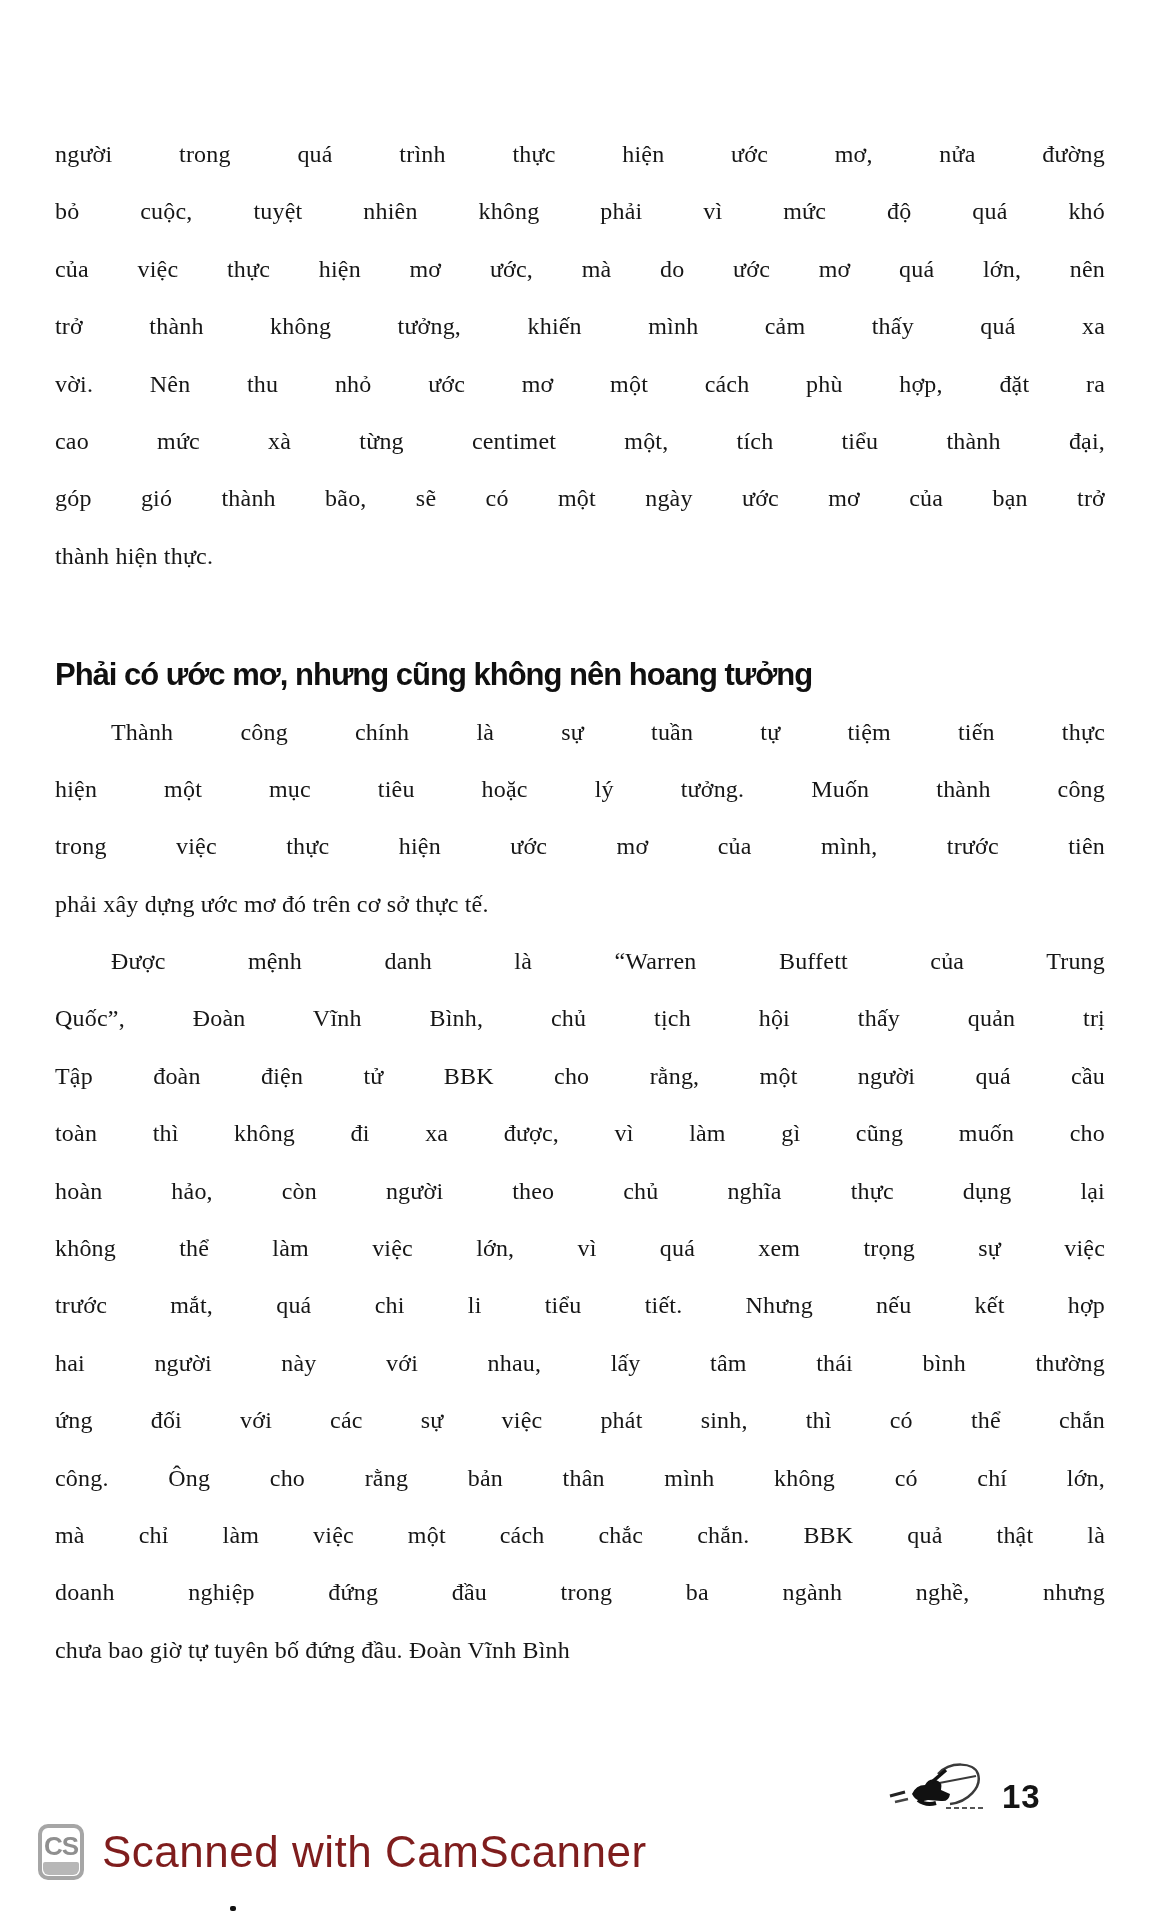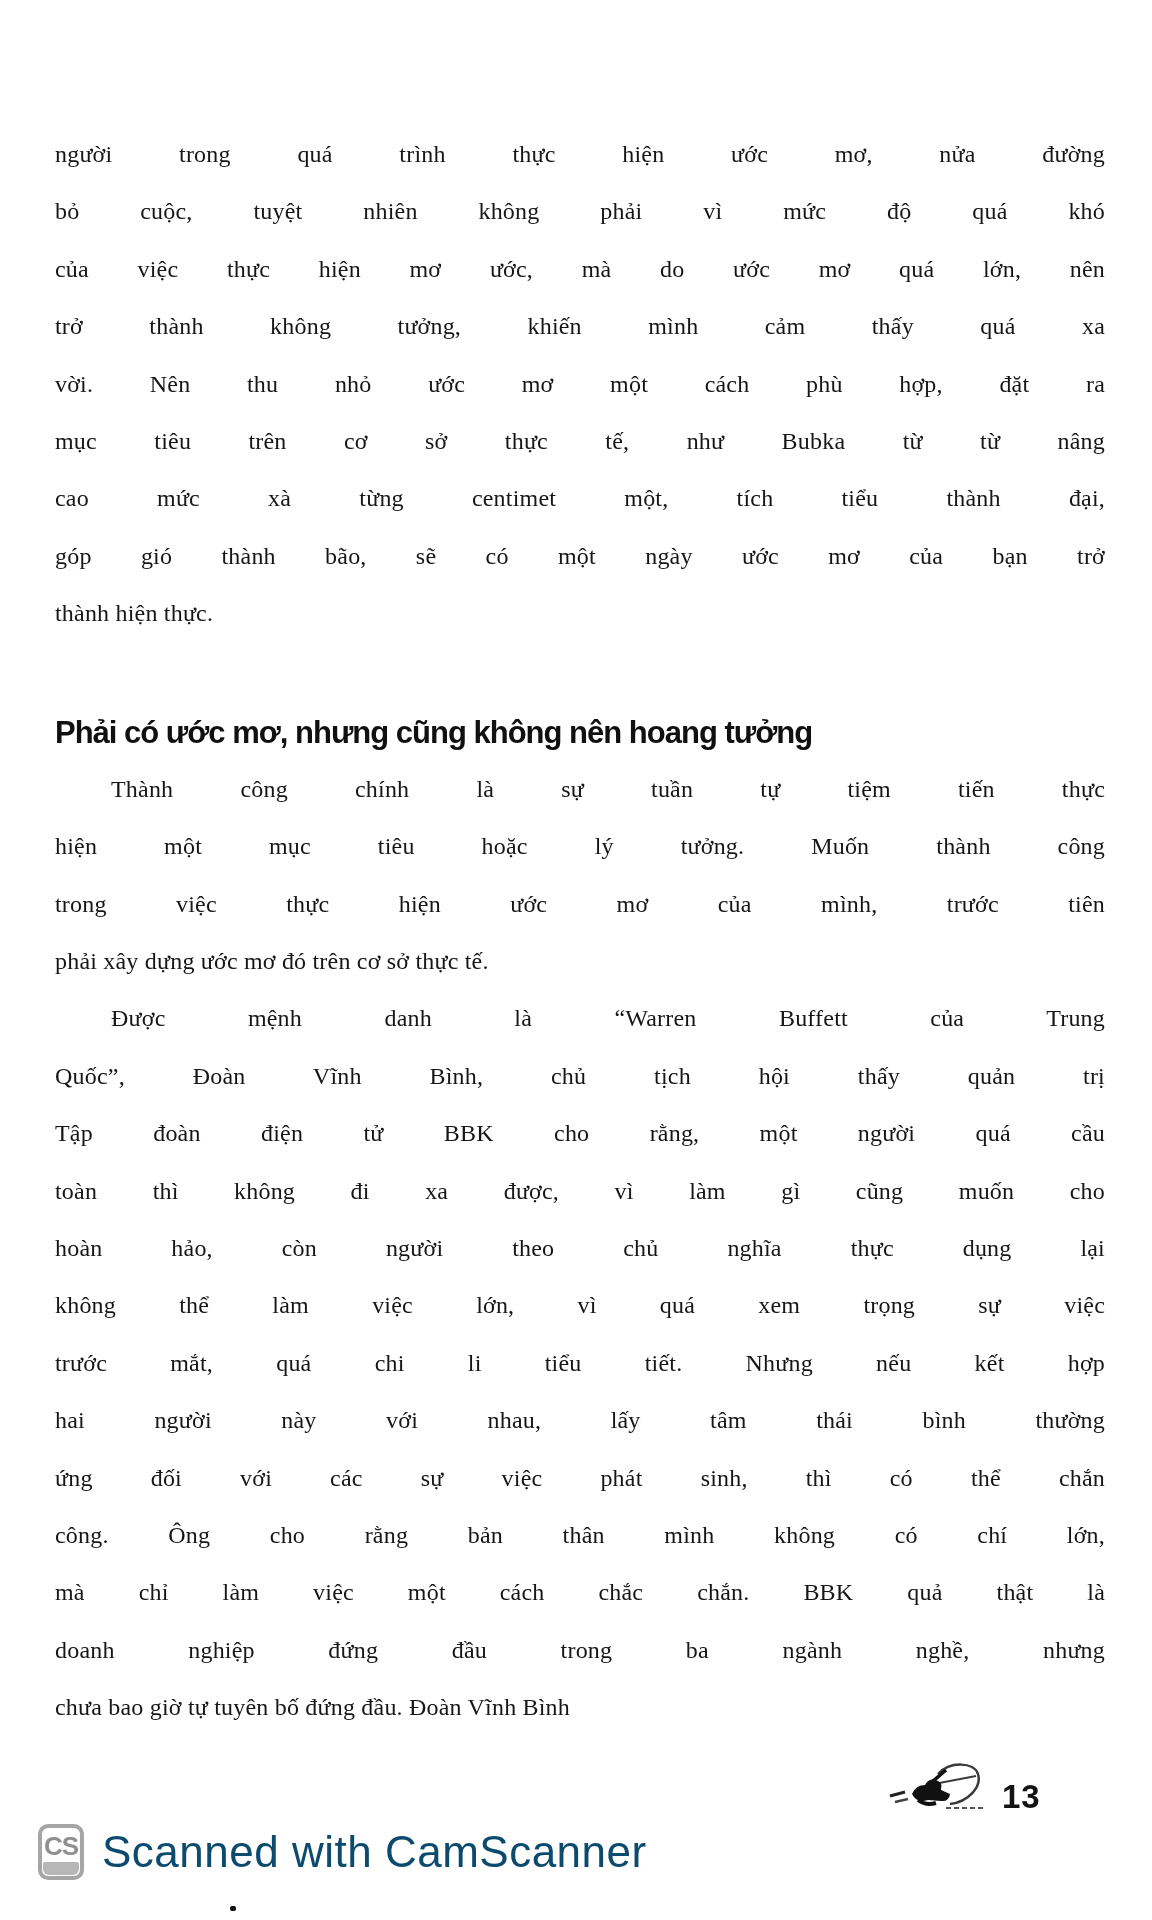--- a/index.html
+++ b/index.html
@@ -87,21 +87,21 @@
     position: absolute; left: 1px; right: 1px; bottom: 1px;
     height: 13px;
     background: #b7b7b7;
     border-radius: 2px 2px 6px 6px;
   }
   .wm-text {
     margin-left: 18px;
     font-family: "Liberation Sans", "DejaVu Sans", sans-serif;
     font-size: 44px;
     line-height: 56px;
-    color: #0c4a6e;
+    color: #7f1d1d;
     letter-spacing: 0.5px;
     white-space: nowrap;
   }
 
   .speck {
     position: absolute; left: 230px; top: 1906px;
     width: 6px; height: 5px;
     background: #111;
     border-radius: 2px;
   }
@@ -112,21 +112,20 @@
 <div class="page">
 
   <main class="text-block">
 
     <section>
       <div class="line">người trong quá trình thực hiện ước mơ, nửa đường</div>
       <div class="line">bỏ cuộc, tuyệt nhiên không phải vì mức độ quá khó</div>
       <div class="line">của việc thực hiện mơ ước, mà do ước mơ quá lớn, nên</div>
       <div class="line">trở thành không tưởng, khiến mình cảm thấy quá xa</div>
       <div class="line">vời. Nên thu nhỏ ước mơ một cách phù hợp, đặt ra</div>
-      <div class="line">mục tiêu trên cơ sở thực tế, như Bubka từ từ nâng</div>
       <div class="line">cao mức xà từng centimet một, tích tiểu thành đại,</div>
       <div class="line">góp gió thành bão, sẽ có một ngày ước mơ của bạn trở</div>
       <div class="line noj">thành hiện thực.</div>
     </section>
 
     <div class="gap"></div>
 
     <h2 class="heading">Phải có ước mơ, nhưng cũng không nên hoang tưởng</h2>
 
     <section>

